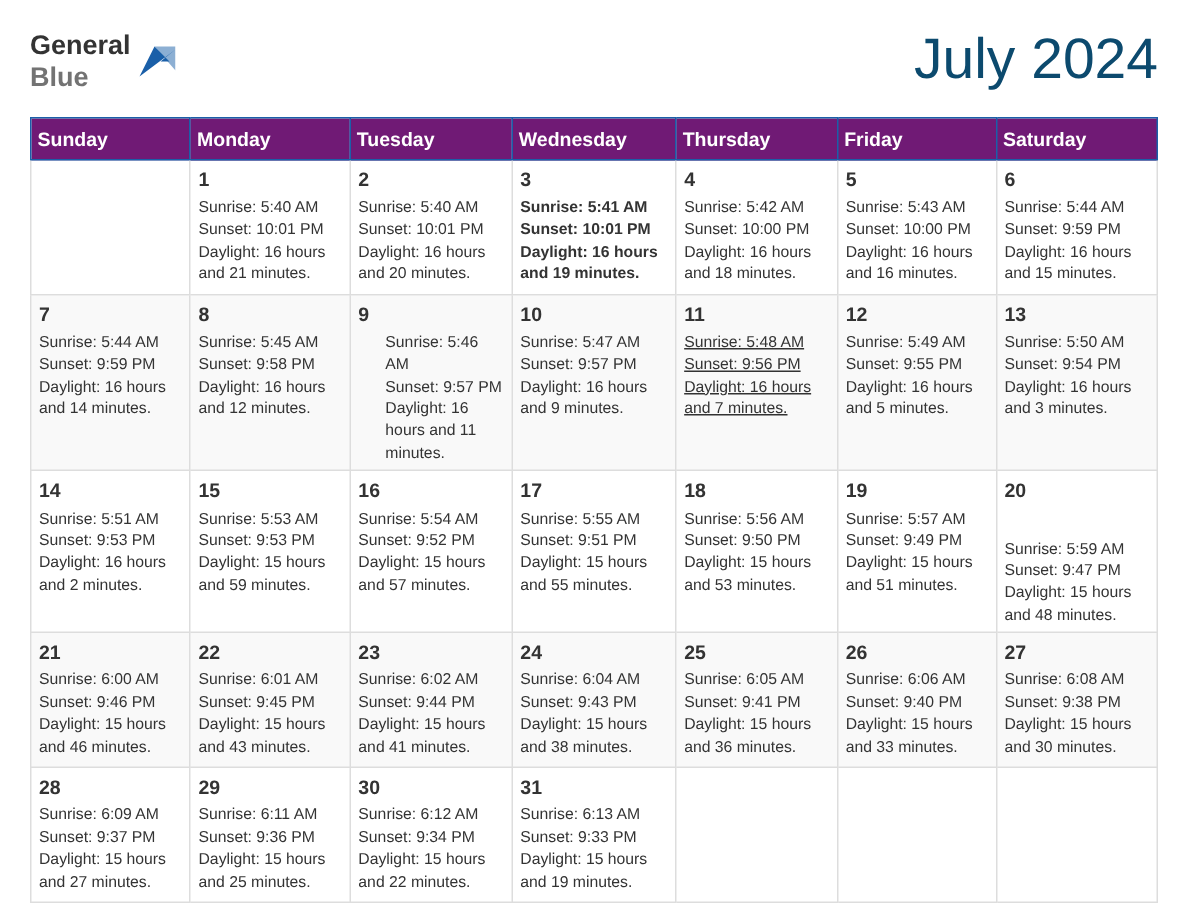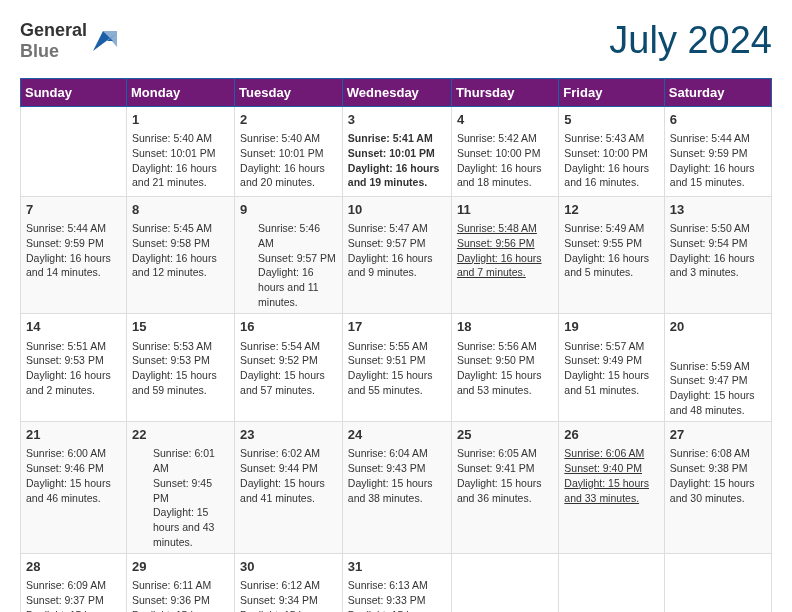--- a/index.html
+++ b/index.html
@@ -255,21 +255,21 @@
       </tr>
       <tr>
         <td>
           <span class="day-num">21</span>
           <div class="cell-text" style="white-space: pre-line;">Sunrise: 6:00 AM
 Sunset: 9:46 PM
 Daylight: 15 hours and 46 minutes.</div>
         </td>
         <td>
           <span class="day-num">22</span>
-          <div class="cell-text" style="white-space: pre-line; margin-left: 21px;">Sunrise: 6:01 AM
+          <div class="cell-text" style="white-space: pre-line;">Sunrise: 6:01 AM
 Sunset: 9:45 PM
 Daylight: 15 hours and 43 minutes.</div>
         </td>
         <td>
           <span class="day-num">23</span>
           <div class="cell-text" style="white-space: pre-line;">Sunrise: 6:02 AM
 Sunset: 9:44 PM
 Daylight: 15 hours and 41 minutes.</div>
         </td>
         <td>
@@ -279,21 +279,21 @@
 Daylight: 15 hours and 38 minutes.</div>
         </td>
         <td>
           <span class="day-num">25</span>
           <div class="cell-text" style="white-space: pre-line;">Sunrise: 6:05 AM
 Sunset: 9:41 PM
 Daylight: 15 hours and 36 minutes.</div>
         </td>
         <td>
           <span class="day-num">26</span>
-          <div class="cell-text" style="white-space: pre-line; text-decoration: underline;">Sunrise: 6:06 AM
+          <div class="cell-text" style="white-space: pre-line;">Sunrise: 6:06 AM
 Sunset: 9:40 PM
 Daylight: 15 hours and 33 minutes.</div>
         </td>
         <td>
           <span class="day-num">27</span>
           <div class="cell-text" style="white-space: pre-line;">Sunrise: 6:08 AM
 Sunset: 9:38 PM
 Daylight: 15 hours and 30 minutes.</div>
         </td>
       </tr>

